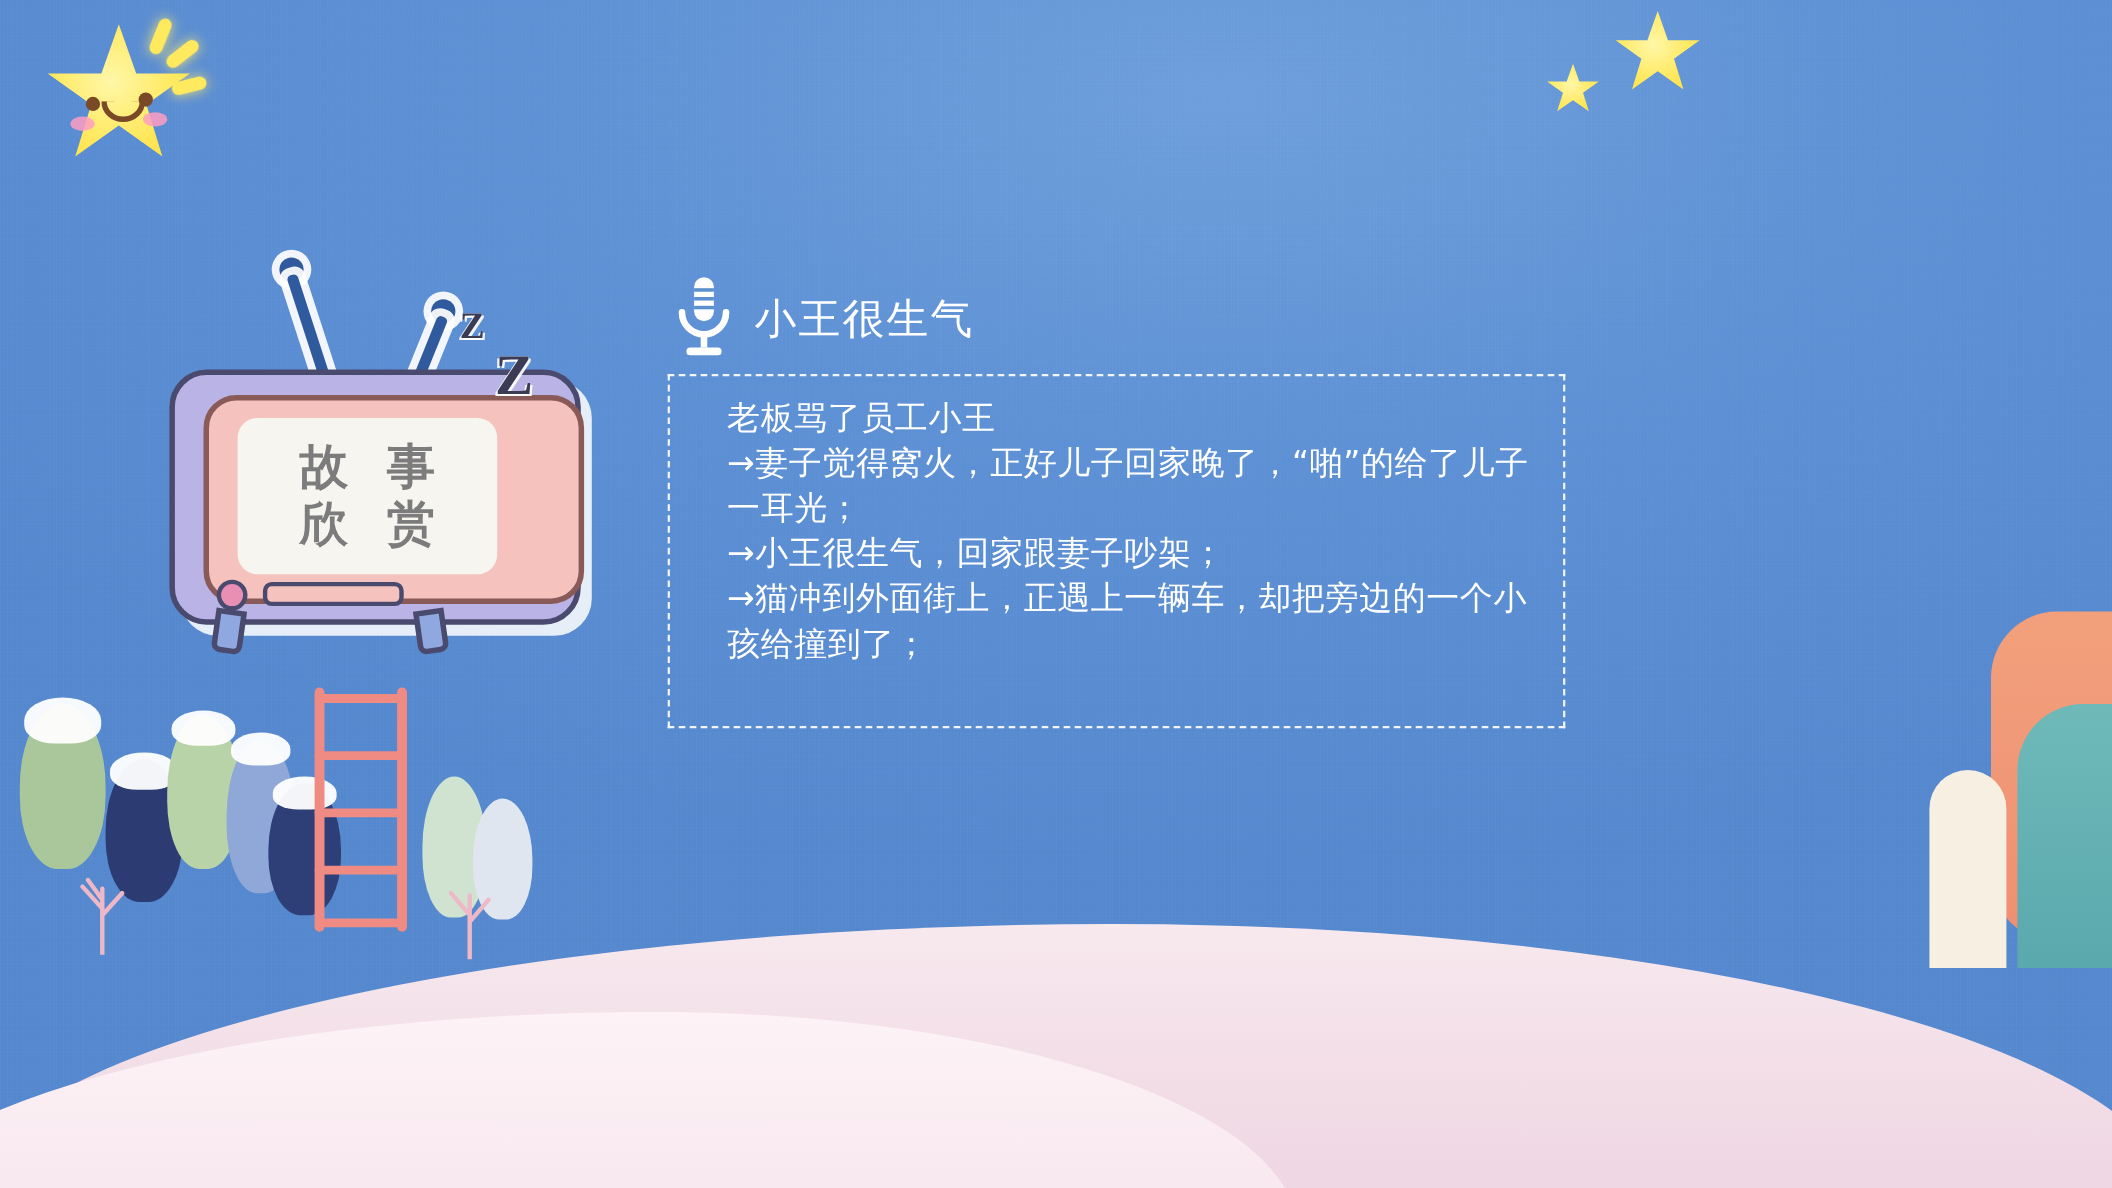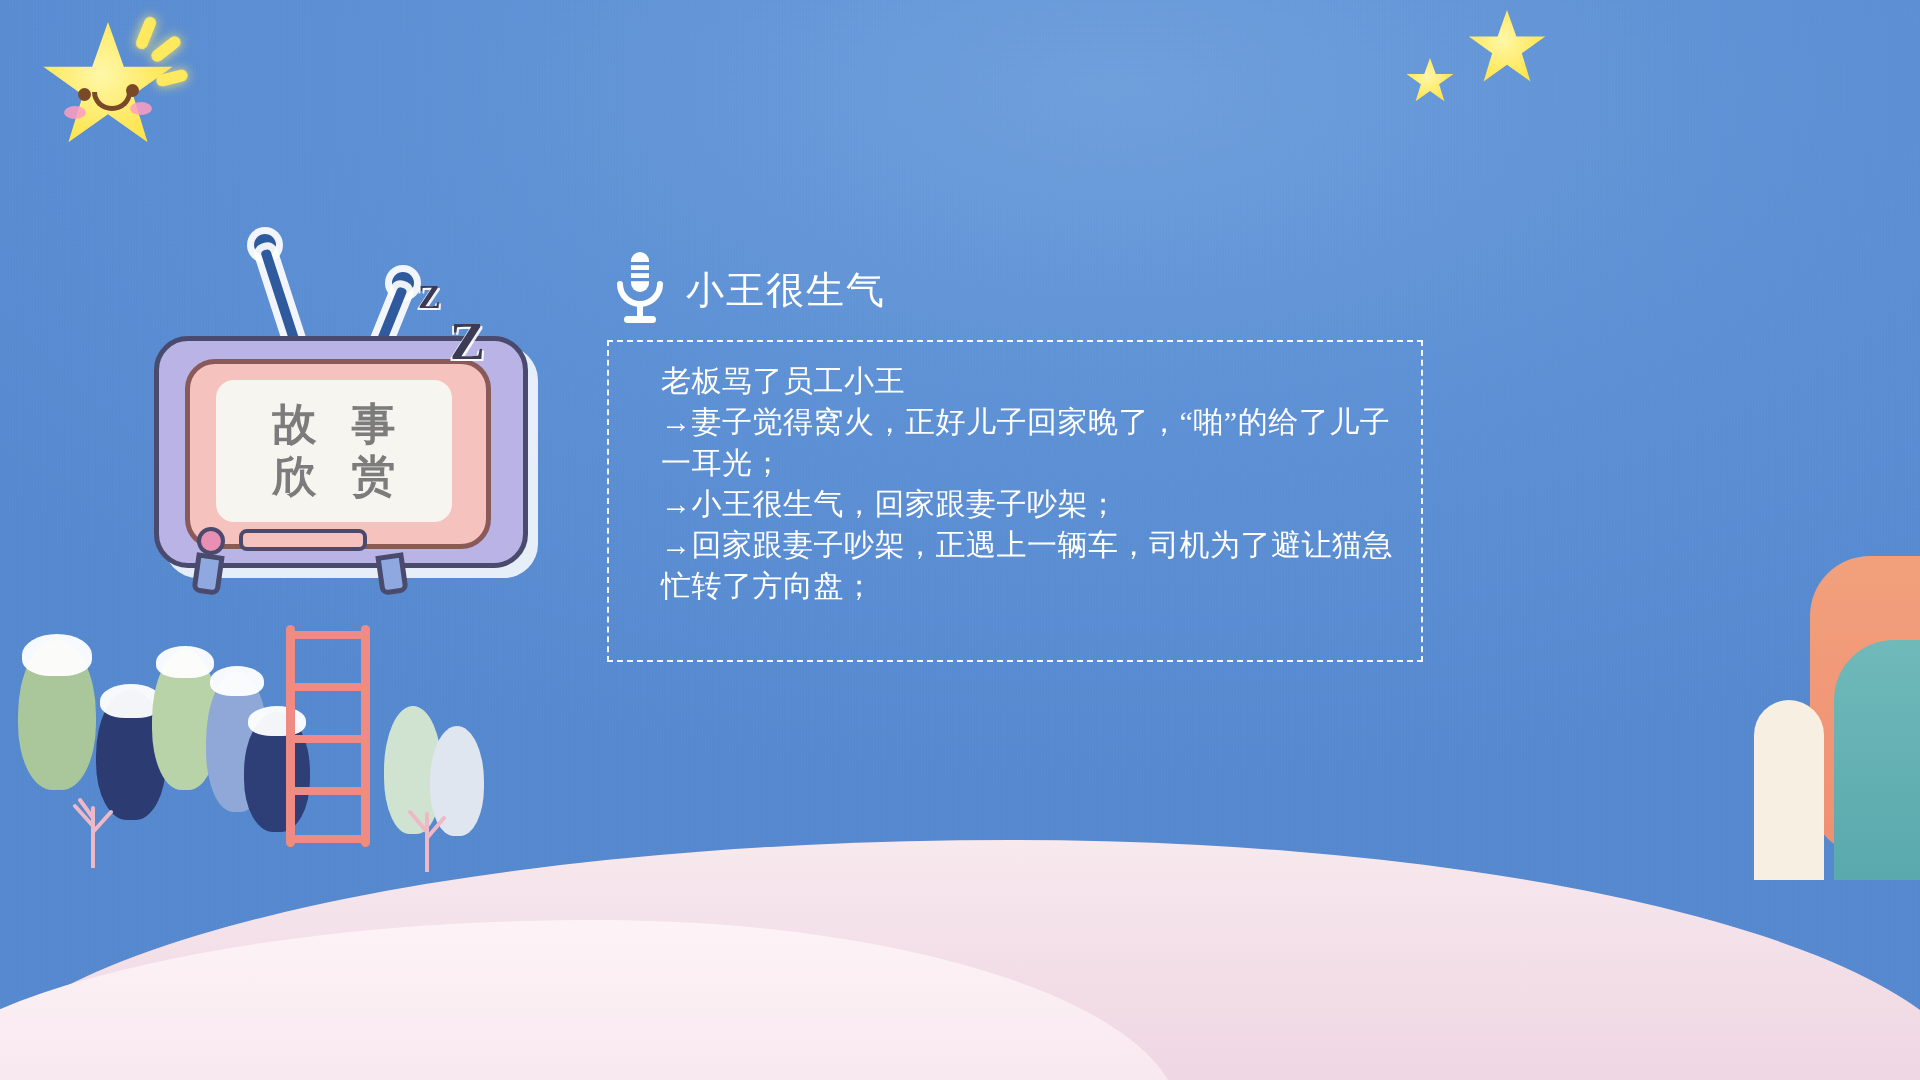--- a/index.html
+++ b/index.html
@@ -53,21 +53,21 @@
   .tv{position:absolute;left:150px;top:232px;width:420px;height:400px;}
   .ant{position:absolute;background:#2f5b9e;border-radius:4px;box-shadow:0 0 0 7px rgba(255,255,255,.92);}
   .antknob{position:absolute;width:22px;height:22px;border-radius:50%;background:#2f5b9e;box-shadow:0 0 0 7px rgba(255,255,255,.92);}
   .tvbody{
     position:absolute;left:4px;top:104px;width:364px;height:222px;
     background:#b9b3e6;border:5px solid #4a4a6e;border-radius:34px;
     box-shadow:10px 10px 0 rgba(255,255,255,.85);
   }
   .tvbezel{
     position:absolute;left:26px;top:18px;width:296px;height:180px;
-    background:#f6c2bd;border:5px solid #8a5a58;border-radius:30px;
+    background:#f6c2bd;border:5px solid #8a5a58;border-radius:30px;padding-left:40px;
   }
   .tvscreen{
     position:absolute;left:26px;top:16px;width:236px;height:142px;
     background:#f7f5ef;border-radius:18px;
     display:flex;flex-direction:column;align-items:center;justify-content:center;
   }
   .tvscreen span{
     font-family:"Liberation Serif","DejaVu Serif",serif;
     font-size:44px;font-weight:bold;color:#7c7c7c;letter-spacing:12px;
     line-height:1.18;text-indent:12px;
@@ -87,21 +87,21 @@
   }
   .storybox{
     position:absolute;left:607px;top:340px;width:812px;height:318px;
     border:2px dashed rgba(255,255,255,.92);
   }
   .storytext{
     position:absolute;left:52px;top:18px;width:752px;
     font-family:"DejaVu Sans","Liberation Sans",sans-serif;
     font-size:30px;line-height:41px;color:#ffffff;letter-spacing:.5px;
   }
-  .storytext div{white-space:normal;font-family:Liberation Serif, serif;}
+  .storytext div{white-space:normal;}
 
   
   .ground{
     position:absolute;left:-40px;bottom:-20px;width:2020px;height:260px;
     background:linear-gradient(180deg,#f7e9ee 0%,#f3dfe8 45%,#eed6e2 100%);
     border-radius:52% 48% 0 0/100% 100% 0 0;
   }
   .ground2{
     position:absolute;left:-120px;bottom:-40px;width:1300px;height:200px;
     background:linear-gradient(180deg,#fdf3f6 0%,#f7e6ee 100%);
@@ -228,16 +228,16 @@
       <rect x="12" y="66" width="32" height="7" rx="3.5" fill="#ffffff"></rect>
     </svg>
   </div>
   <div class="subhead">小王很生气</div>
 
   <div class="storybox">
     <div class="storytext">
       <div>老板骂了员工小王</div>
       <div>→妻子觉得窝火，正好儿子回家晚了，“啪”的给了儿子一耳光；</div>
       <div>→小王很生气，回家跟妻子吵架；</div>
-      <div>→回家跟妻子吵架，正遇上一辆车，司机为了避让猫急忙转了方向盘；</div>
+      <div>→猫冲到外面街上，正遇上一辆车，却把旁边的一个小孩给撞到了；</div>
     </div>
   </div>
 </div>
 
 </body></html>

